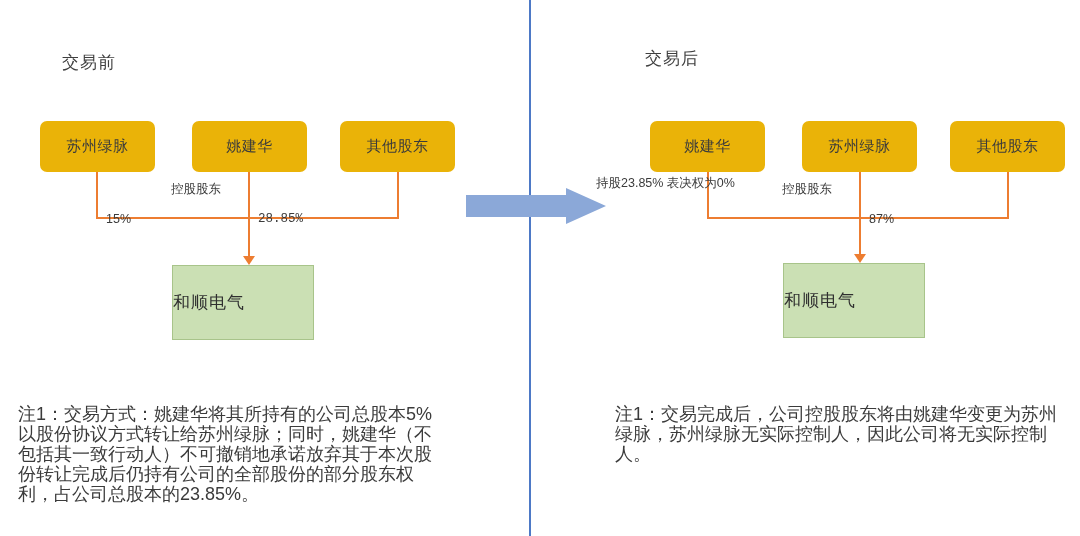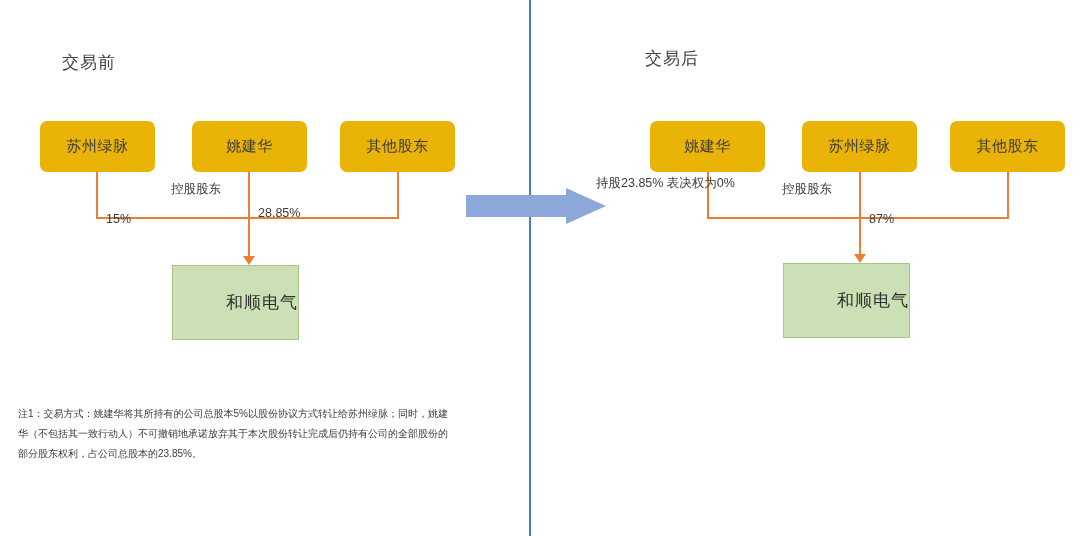--- a/index.html
+++ b/index.html
@@ -20,23 +20,23 @@
   .sh-box{
     position:absolute;width:115px;height:51px;
     background:#eab308;border-radius:7px;
     display:flex;align-items:center;justify-content:center;
     font-size:15px;color:#3b3b3b;letter-spacing:.5px;
     box-sizing:border-box;
   }
 
   
   .co-box{
-    position:absolute;width:127px;height:75px;
+    position:absolute;width:142px;height:75px;
     background:#cbe0b4;border:1px solid #a8c48a;
-    display:flex;align-items:center;justify-content:flex-end;
+    display:flex;align-items:center;justify-content:flex-start;
     font-size:17px;color:#2f2f2f;letter-spacing:1px;
     box-sizing:border-box;
   }
 
   
   .vline{position:absolute;width:2px;background:#ed7d31;}
   .hline{position:absolute;height:2px;background:#ed7d31;}
   .arrowhead{
     position:absolute;width:0;height:0;
     border-left:6px solid transparent;border-right:6px solid transparent;
@@ -60,21 +60,21 @@
   .divider::after{
     content:"";position:absolute;left:0;top:7px;width:2px;height:536px;
     background-image:linear-gradient(#4472c4,#4472c4);
     background-size:2px 3px;background-repeat:repeat-y;
   }
 
   
   .big-arrow{position:absolute;left:466px;top:188px;width:140px;height:36px;}
 
   .note{
-    position:absolute;font-size:10px;line-height:20px;color:#3b3b3b;
+    position:absolute;font-size:18px;line-height:20px;color:#3b3b3b;
     white-space:pre-line;
   }
 </style>
 </head>
 <body>
 
 <div id="stage">
 
   <div class="panel-title" style="left:62px;top:20px;">交易前</div>
 
@@ -90,21 +90,21 @@
 
   <div class="vline" style="left:96px;top:172px;height:47px;"></div>
   <div class="vline" style="left:248px;top:172px;height:47px;"></div>
   <div class="vline" style="left:397px;top:172px;height:47px;"></div>
   <div class="hline" style="left:96px;top:217px;width:303px;"></div>
   <div class="vline" style="left:248px;top:217px;height:40px;"></div>
   <div class="arrowhead" style="left:243px;top:256px;"></div>
 
   <div class="edge-label right" style="left:106px;top:182px;">15%</div>
   <div class="edge-label left" style="left:150px;top:182px;width:92px;">控股股东</div>
-  <div class="edge-label right" style="left:258px;top:176px;">28.85%</div>
+  <div class="edge-label right" style="left:258px;top:182px;font-family:Liberation Mono, monospace;">28.85%</div>
 
   <div class="co-box" style="left:172px;top:265px;">
     <span>和顺电气</span>
   </div>
 
   <div class="note" style="left:18px;top:404px;width:430px;">注1：交易方式：姚建华将其所持有的公司总股本5%以股份协议方式转让给苏州绿脉；同时，姚建华（不包括其一致行动人）不可撤销地承诺放弃其于本次股份转让完成后仍持有公司的全部股份的部分股东权利，占公司总股本的23.85%。</div>
 
   <div class="divider"></div>
 
   <svg class="big-arrow" viewBox="0 0 140 36">
@@ -132,14 +132,15 @@
 
   <div class="edge-label left" style="left:596px;top:176px;width:94px;">持股23.85%
 表决权为0%</div>
   <div class="edge-label left" style="left:761px;top:182px;width:92px;">控股股东</div>
   <div class="edge-label right" style="left:869px;top:182px;">87%</div>
 
   <div class="co-box" style="left:783px;top:263px;">
     <span>和顺电气</span>
   </div>
 
+  <div class="note" style="left:615px;top:404px;width:442px;">注1：交易完成后，公司控股股东将由姚建华变更为苏州绿脉，苏州绿脉无实际控制人，因此公司将无实际控制人。</div>
 
 </div>
 
 </body></html>

